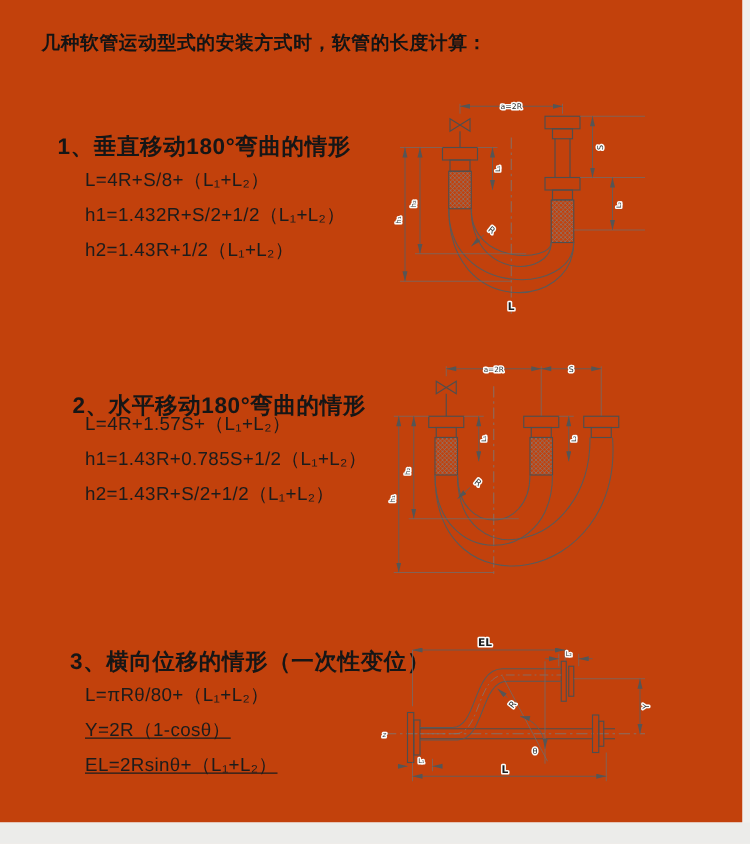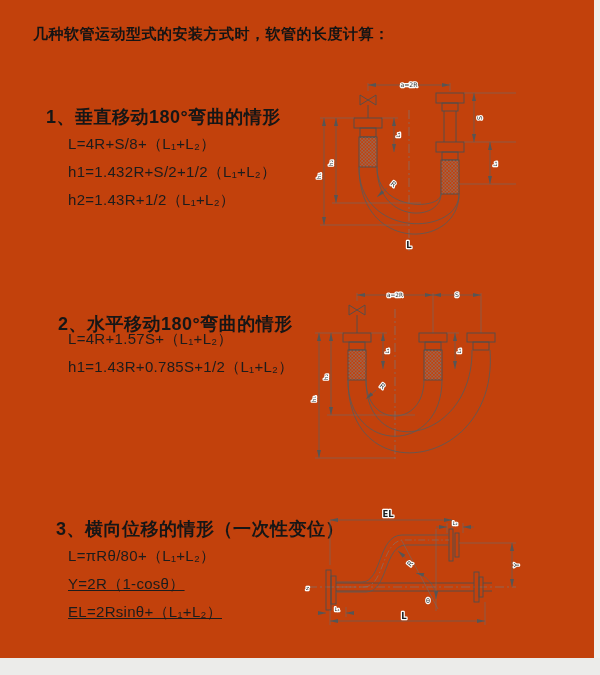--- a/index.html
+++ b/index.html
@@ -119,20 +119,21 @@
         <line class="dim" x1="81" y1="124" x2="71" y2="133" marker-end="url(#ae1)"></line>
         <text class="dl" font-size="7" transform="rotate(38 86 122)" x="86" y="122" text-anchor="middle">R</text>
       </g>
 
       <text class="dl big" x="103" y="184" font-size="8.5" text-anchor="middle">L</text>
     </svg>
 
     <div class="sec-heading" style="left:58px;top:300px;margin-top:12px;">2、水平移动180°弯曲的情形</div>
     <div class="formula" style="left:68px;top:330px;">L=4R+1.57S+（L₁+L₂）</div>
     <div class="formula" style="left:68px;top:358px;text-align:right;">h1=1.43R+0.785S+1/2（L₁+L₂）</div>
+    <div class="formula" style="left:68px;top:386px;">h2=1.43R+S/2+1/2（L₁+L₂）</div>
 
     <svg style="left:303px;top:283px;" width="295" height="180" viewBox="0 0 295 180">
       <defs>
         <marker id="ae2" markerUnits="userSpaceOnUse" markerWidth="9" markerHeight="6" refX="8" refY="2" orient="auto">
             <path d="M0,0 L8,2 L0,4 Z" fill="#555"></path>
           </marker>
         <marker id="as2" markerUnits="userSpaceOnUse" markerWidth="9" markerHeight="6" refX="0" refY="2" orient="auto">
             <path d="M8,0 L0,2 L8,4 Z" fill="#555"></path>
           </marker>
         <pattern id="br2" width="3.4" height="3.4" patternUnits="userSpaceOnUse">

